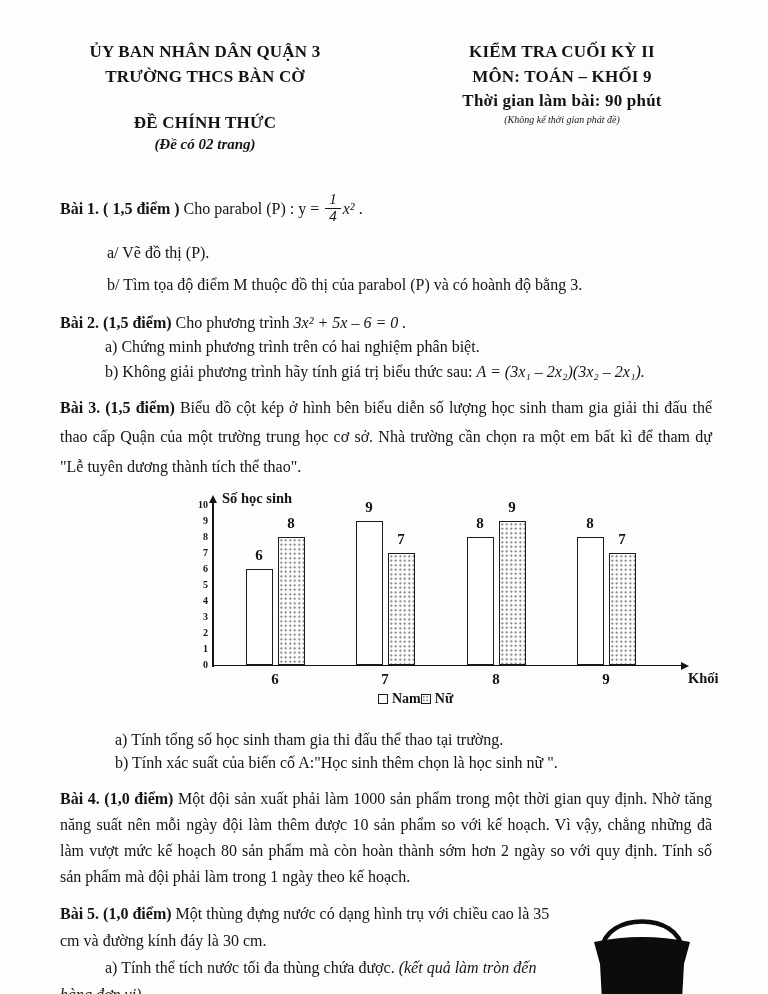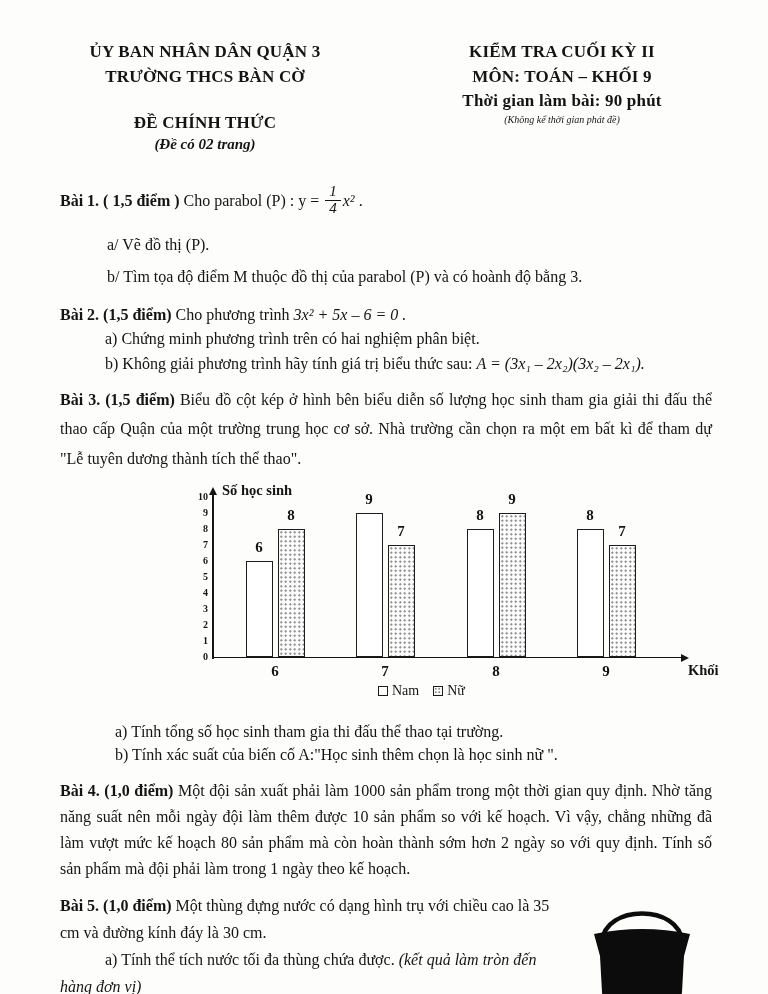--- a/index.html
+++ b/index.html
@@ -35,21 +35,21 @@
   .indent2 { padding-left: 45px; }
   .indent3 { padding-left: 55px; }
   .justify { text-align: justify; }
 
   
   .frac { display: inline-block; vertical-align: middle; text-align: center;
           font-style: italic; line-height: 1.05; margin: 0 2px; position: relative; top: -2px; }
   .frac .num { display: block; padding: 0 4px; border-bottom: 1.6px solid #141414; font-size: 15px; }
   .frac .den { display: block; font-size: 15px; }
 
-  #bai1 { margin-top: 32px; }
+  #bai1 { margin-top: 40px; }
   #bai1 .head-line { margin-bottom: 10px; }
   #bai1 .p-line { line-height: 2.0; }
   #bai2 { margin-top: 10px; }
   #bai2 .p-line { line-height: 1.55; }
   #bai3 { margin-top: 8px; }
   #bai3 .para { line-height: 1.85; }
 
   
   .chart-wrap {
     position: relative;
@@ -88,22 +88,22 @@
   }
   .bar-value {
     position: absolute; width: 30px; text-align: center;
     font-weight: bold; font-size: 15px;
   }
   .chart-xtick {
     position: absolute; width: 30px; text-align: center;
     font-weight: bold; font-size: 15px;
   }
   .chart-legend {
-    position: absolute; display: flex; gap: 14px;
-    font-weight: normal; font-size: 14px; align-items: flex-start;
+    position: absolute; display: flex; 
+    font-weight: bold; font-size: 14px; align-items: flex-start;
   }
   .legend-item { display: flex; align-items: center; gap: 4px; }
   .legend-swatch { width: 10px; height: 10px; border: 1.6px solid #1c1c1c; display: inline-block; }
   .legend-swatch.pattern-dots {
     background-image: radial-gradient(#8a8a8a .9px, transparent 1.1px);
     background-size: 3.5px 3.5px;
   }
 
   #bai3-items { margin-top: 4px; }
   #bai3-items .p-line { line-height: 1.45; }

